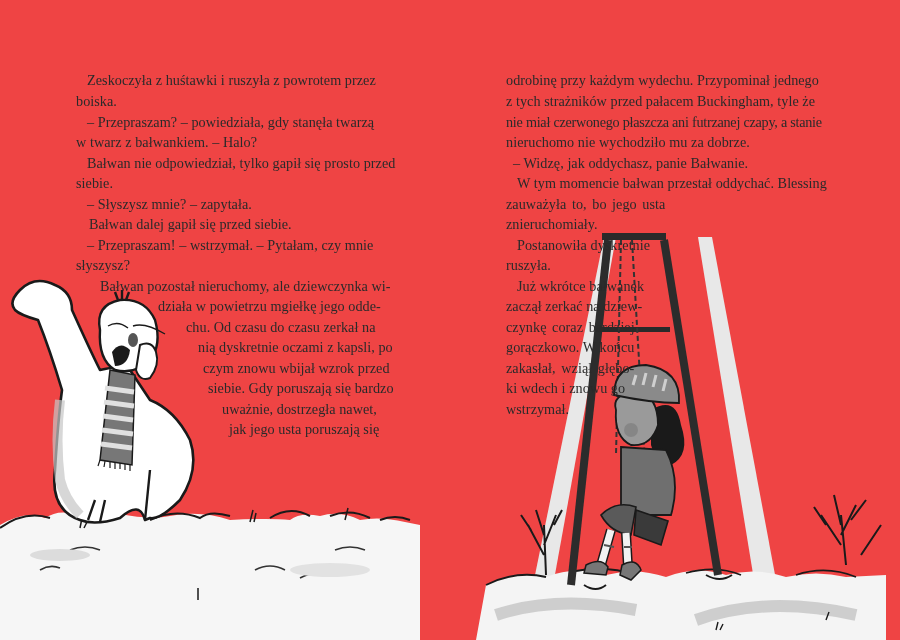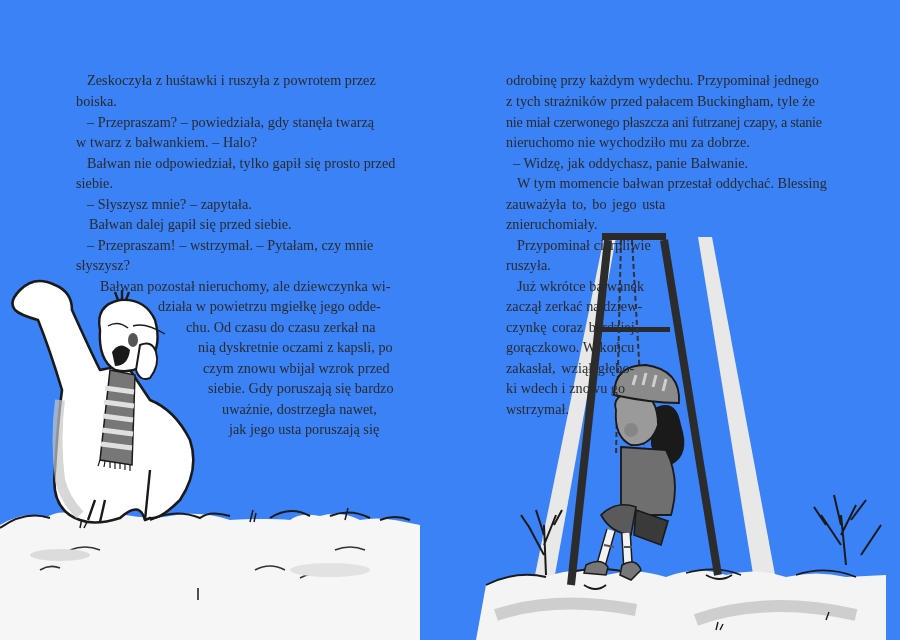--- a/index.html
+++ b/index.html
@@ -1,17 +1,17 @@
 <!DOCTYPE html>
 <html><head>
 <meta charset="utf-8">
 <style>
   html, body { margin: 0; padding: 0; background: #fff; }
   body { width: 900px; height: 640px; position: relative; overflow: hidden; }
-  .spread { position: absolute; left: 0; top: 0; width: 900px; height: 640px; background: #3b82f6; }
+  .spread { position: absolute; left: 0; top: 0; width: 900px; height: 640px; background: #ef4444; }
   .page { position: absolute; top: 0; height: 640px; width: 450px; }
   .page-left { left: 0; }
   .page-right { left: 436px; }
   .line {
     position: absolute;
     font-family: "Liberation Serif", "DejaVu Serif", serif;
     font-size: 14.2px;
     line-height: 18px;
     color: #2a2a2a;
     white-space: nowrap;
@@ -134,21 +134,21 @@
 
     <div>
       <div class="line" style="left:70px;top:71px">odrobinę przy każdym wydechu. Przypominał jednego</div>
       <div class="line" style="left:70px;top:92px">z tych strażników przed pałacem Buckingham, tyle że</div>
       <div class="line" style="left:70px;top:113px;letter-spacing:-0.25px">nie miał czerwonego płaszcza ani futrzanej czapy, a stanie</div>
       <div class="line" style="left:70px;top:133px">nieruchomo nie wychodziło mu za dobrze.</div>
       <div class="line" style="left:77px;top:154px">– Widzę, jak oddychasz, panie Bałwanie.</div>
       <div class="line" style="left:81px;top:174px">W tym momencie bałwan przestał oddychać. Blessing</div>
       <div class="line" style="left:70px;top:195px;word-spacing:2px">zauważyła to, bo jego usta</div>
       <div class="line" style="left:70px;top:215px">znieruchomiały.</div>
-      <div class="line" style="left:81px;top:236px">Przypominał cierpliwie</div>
+      <div class="line" style="left:81px;top:236px">Postanowiła dyskretnie</div>
       <div class="line" style="left:70px;top:256px">ruszyła.</div>
       <div class="line" style="left:81px;top:277px">Już wkrótce bałwanek</div>
       <div class="line" style="left:70px;top:297px">zaczął zerkać na dziew-</div>
       <div class="line" style="left:70px;top:318px;word-spacing:2px">czynkę coraz bardziej</div>
       <div class="line" style="left:70px;top:338px">gorączkowo. W końcu</div>
       <div class="line" style="left:70px;top:359px;word-spacing:2px">zakasłał, wziął głębo-</div>
       <div class="line" style="left:70px;top:379px">ki wdech i znowu go</div>
       <div class="line" style="left:70px;top:400px">wstrzymał.</div>
     </div>
   </div>

